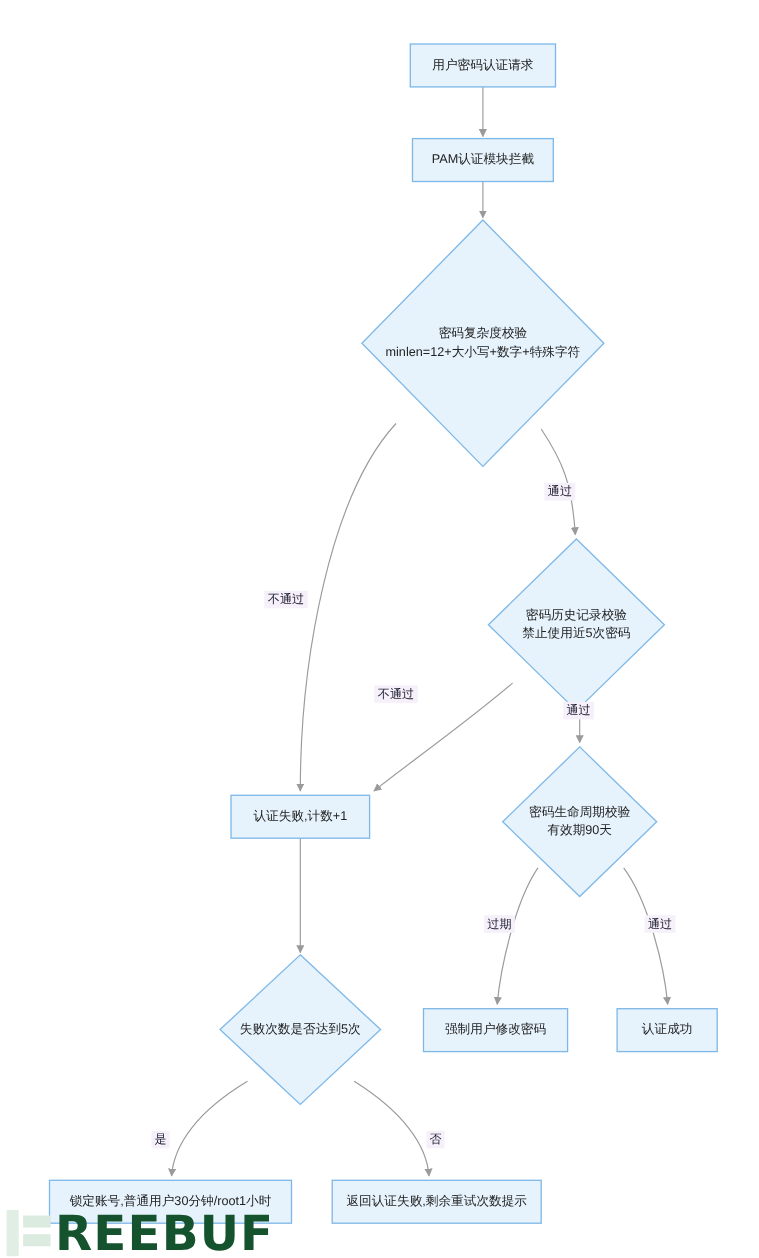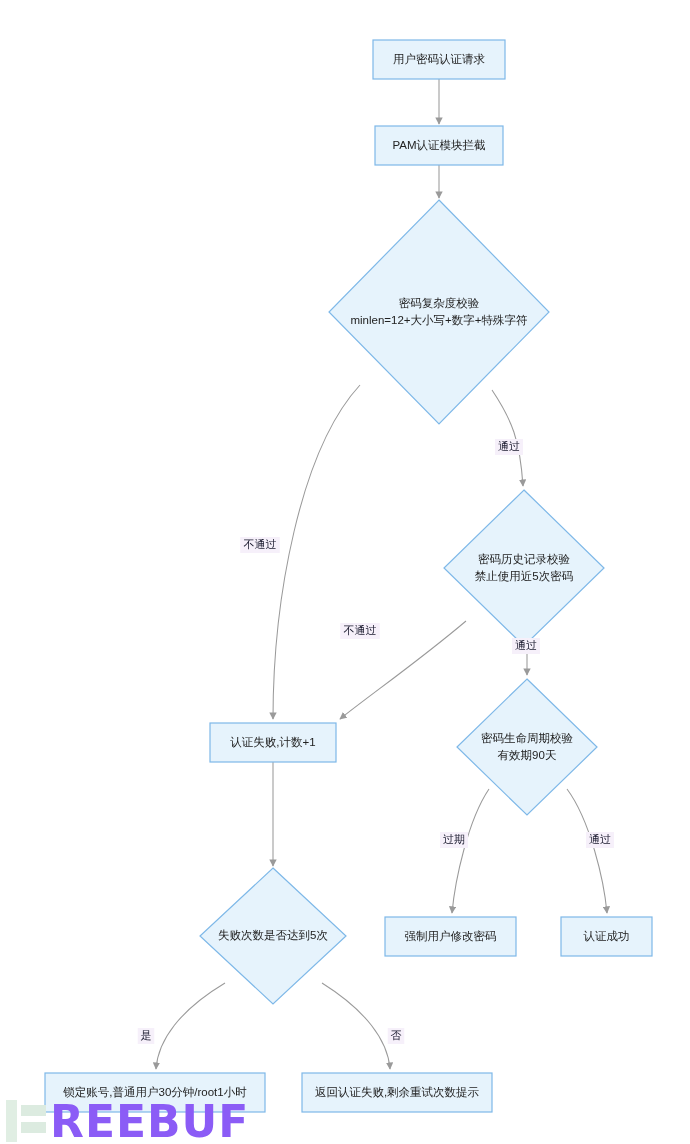--- a/index.html
+++ b/index.html
@@ -93,21 +93,21 @@
     width: 25px;
     height: 11px;
     background: #dcebe0;
   }
   #wm-text {
     font-family: "DejaVu Sans", sans-serif;
     font-weight: bold;
     font-size: 44px;
     line-height: 40px;
     letter-spacing: 1px;
-    color: #8b5cf6;
+    color: #14532d;
   }
 </style>
 </head>
 <body>
 
 <div id="flow-root">
   <svg id="flow-svg" viewBox="0 0 690 1144">
     <defs>
       <marker id="arrow" viewBox="0 0 10 10" refX="9" refY="5" markerWidth="7" markerHeight="7" orient="auto-start-reverse">
         <path d="M 0 0 L 10 5 L 0 10 z" fill="#9a9a9a"></path>

